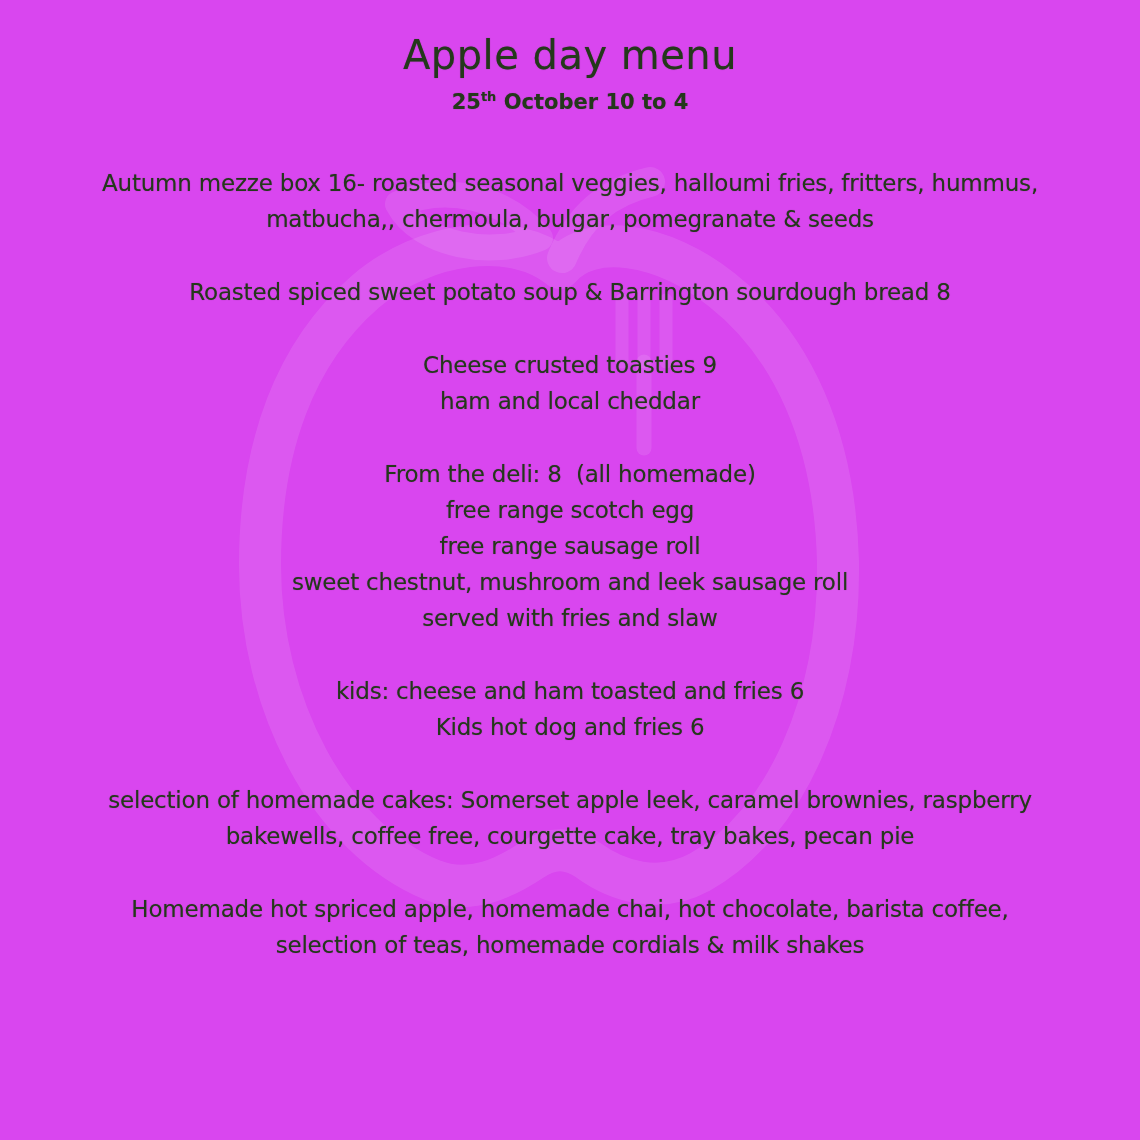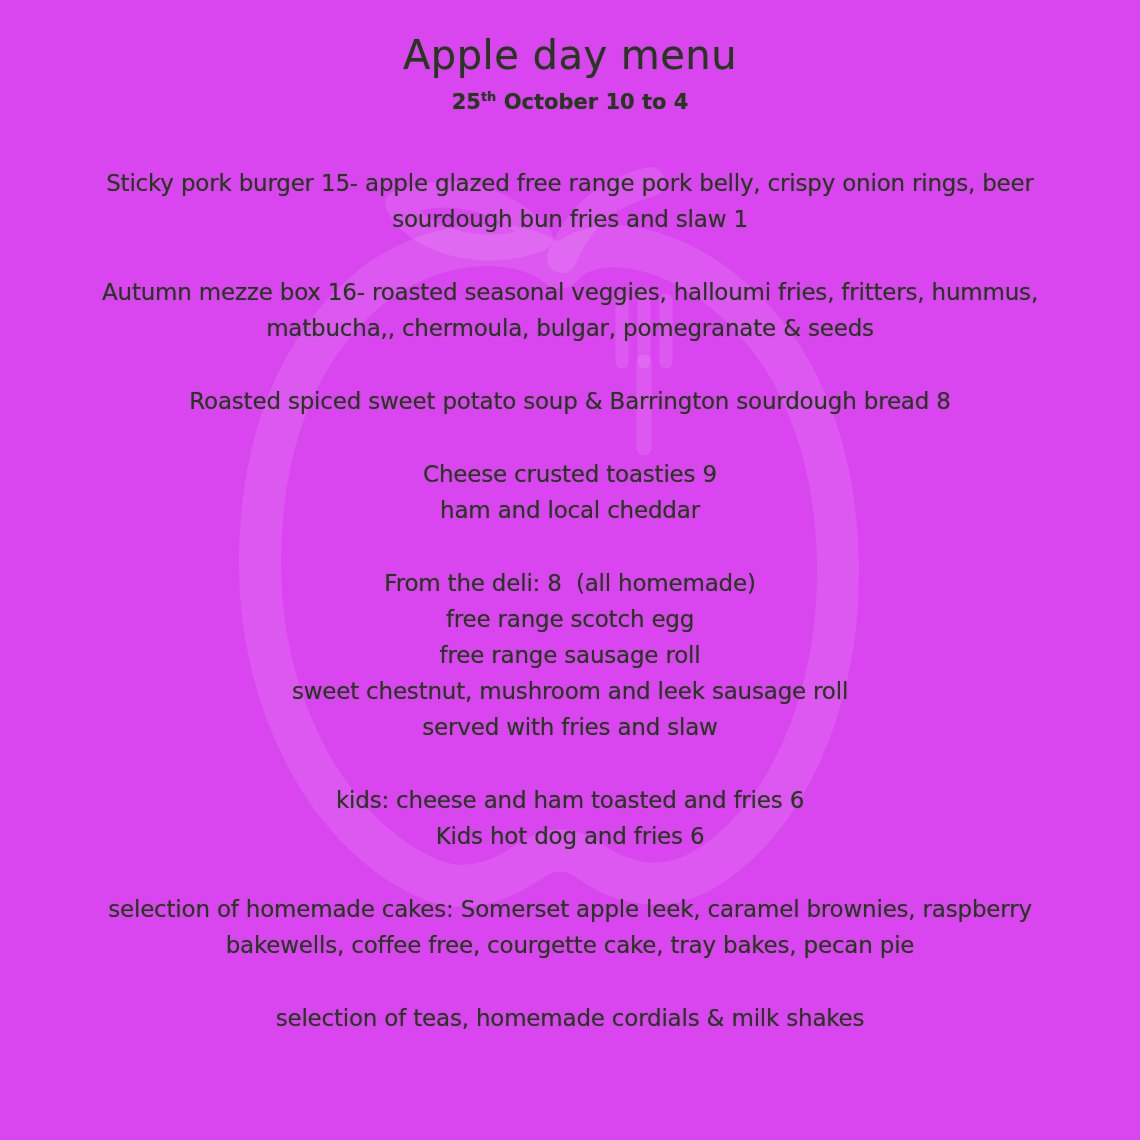--- a/index.html
+++ b/index.html
@@ -87,24 +87,20 @@
   </svg>
 
   <div class="content">
 
     <h1 class="title">Apple day menu</h1>
 
     <p class="subtitle"><span>25</span><sup>th</sup><span> October 10 to 4</span></p>
 
     <div class="menu">
 
-      <div class="menu-section">
-        <p class="menu-line">Sticky pork burger 15- apple glazed free range pork belly, crispy onion rings, beer</p>
-        <p class="menu-line">sourdough bun fries and slaw 1</p>
-      </div>
 
       <div class="menu-section">
         <p class="menu-line">Autumn mezze box 16- roasted seasonal veggies, halloumi fries, fritters, hummus,</p>
         <p class="menu-line">matbucha,, chermoula, bulgar, pomegranate &amp; seeds</p>
       </div>
 
       <div class="menu-section">
         <p class="menu-line">Roasted spiced sweet potato soup &amp; Barrington sourdough bread 8</p>
       </div>
 
@@ -125,18 +121,19 @@
         <p class="menu-line">kids: cheese and ham toasted and fries 6</p>
         <p class="menu-line">Kids hot dog and fries 6</p>
       </div>
 
       <div class="menu-section">
         <p class="menu-line">selection of homemade cakes: Somerset apple leek, caramel brownies, raspberry</p>
         <p class="menu-line">bakewells, coffee free, courgette cake, tray bakes, pecan pie</p>
       </div>
 
       <div class="menu-section">
+        <p class="menu-line">Homemade hot spriced apple, homemade chai, hot chocolate, barista coffee,</p>
         <p class="menu-line">selection of teas, homemade cordials &amp; milk shakes</p>
       </div>
 
     </div>
   </div>
 </div>
 
 </body></html>

